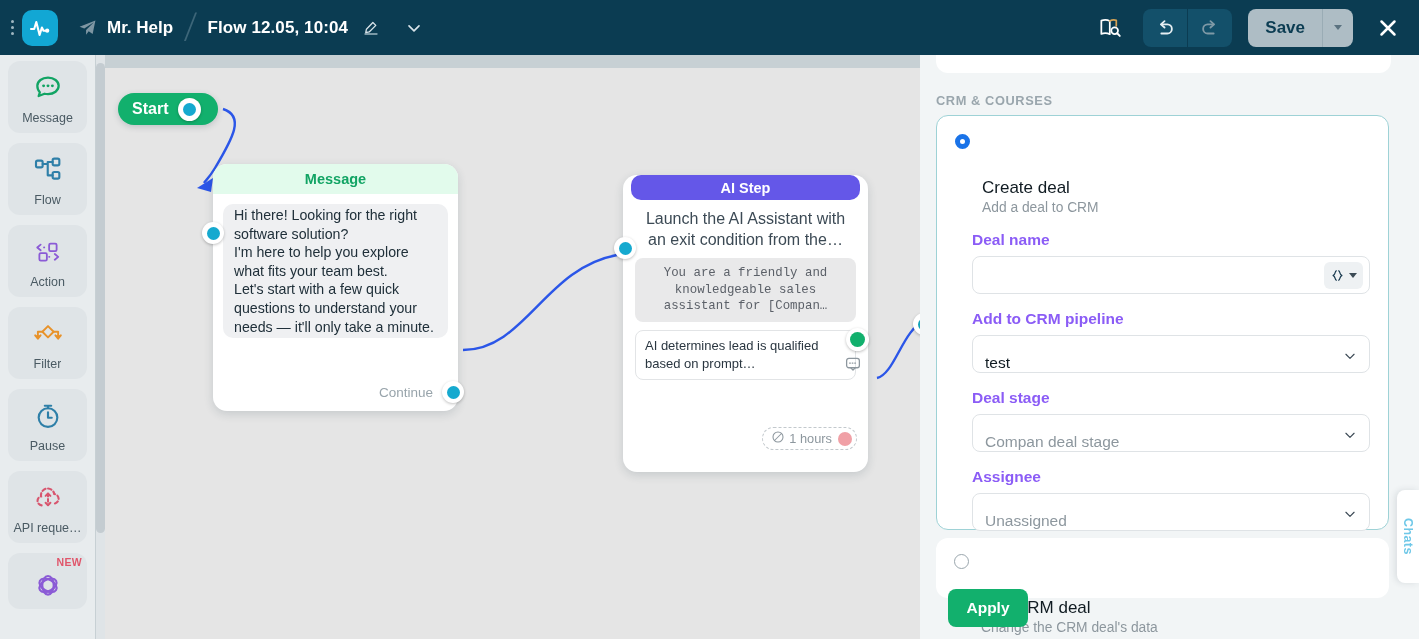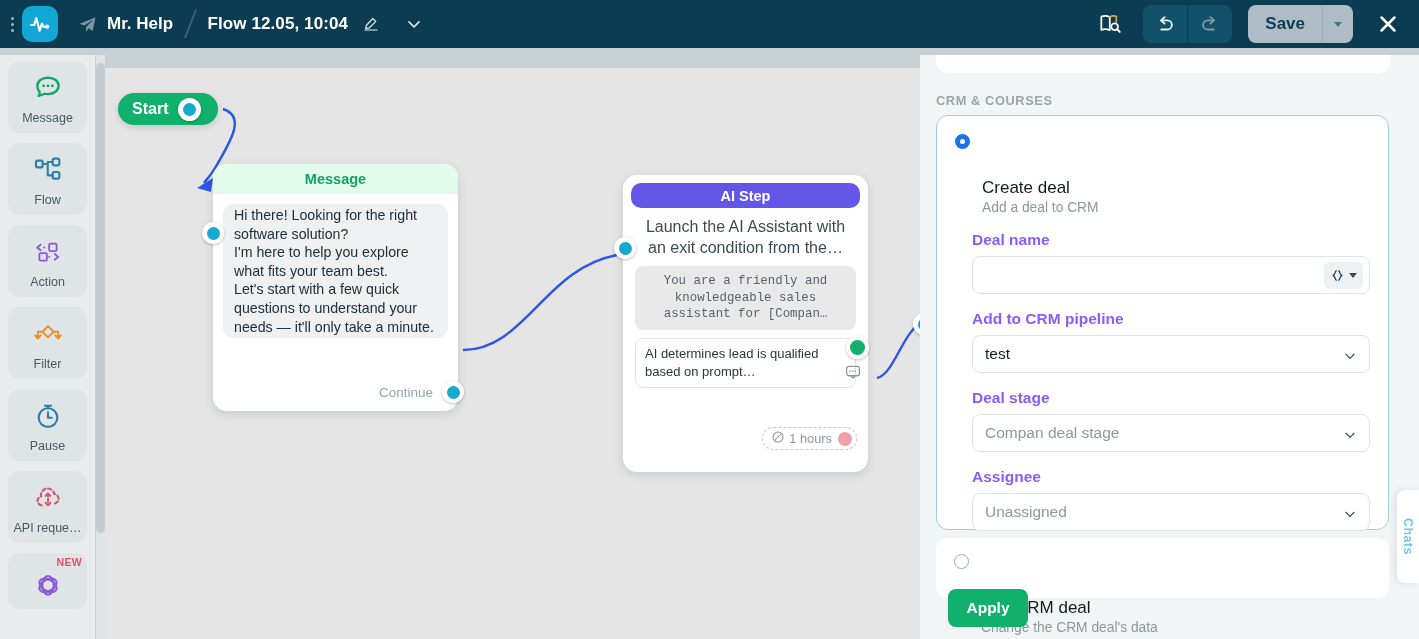--- a/index.html
+++ b/index.html
@@ -3,21 +3,21 @@
 <meta charset="utf-8">
 <style>
   html,body{margin:0;padding:0;}
   body{
     width:1419px;height:639px;overflow:hidden;
     font-family:"Liberation Sans",sans-serif;
     background:#c7d0d4;position:relative;
   }
   
   #topbar{
-    position:absolute;left:0;top:0;width:1419px;height:48px;
+    position:absolute;left:0;top:0;width:1419px;height:55px;
     background:#0b3c52;display:flex;align-items:center;
   }
   .dots-handle{width:14px;margin-left:5px;display:flex;flex-direction:column;
     align-items:center;gap:3px;}
   .dots-handle i{width:3px;height:3px;border-radius:50%;background:#9fb6c1;display:block;}
   .logo{width:36px;height:36px;border-radius:10px;background:#12a7d4;
     margin-left:3px;display:flex;align-items:center;justify-content:center;}
   .crumb{display:flex;align-items:center;color:#ffffff;font-size:17px;font-weight:bold;}
   .tg-icon{margin-left:20px;margin-right:10px;display:flex;align-items:center;}
   .crumb-sep{color:#3d6679;font-size:26px;font-weight:300;margin:0 14px 0 16px;
@@ -81,21 +81,21 @@
   #msgNode .node-head{background:#e2fbec;color:#12a464;}
   .msg-body{margin:10px 10px 0 10px;background:#eff0f2;border-radius:10px;
     padding:2px 11px;font-size:14.2px;line-height:18.6px;color:#20303a;
     white-space:pre-line;}
   .continue-row{position:absolute;right:10px;bottom:8px;display:flex;
     align-items:center;color:#98a4ab;font-size:13.5px;}
 
   
   #aiNode{left:518px;top:107px;width:245px;height:297px;}
   #aiNode .node-head{background:#6457e8;color:#fff;border-radius:10px;
-    margin:8px 8px 0 8px;height:25px;font-size:14.5px;}
+    margin:0 8px 0 8px;height:25px;font-size:14.5px;}
   .ai-title{font-size:16px;color:#3c4a55;text-align:center;line-height:21px;
     padding:8px 12px 0 12px;}
   .ai-prompt{margin:8px 12px 0 12px;background:#e9e9ea;border-radius:8px;
     padding:7px 8px;font-family:"Liberation Mono",monospace;font-size:12.4px;
     line-height:16.5px;color:#5b6068;text-align:center;}
   .ai-exit{margin:8px 12px 0 12px;border:1px solid #e2e4e6;border-radius:8px;
     padding:6px 30px 6px 9px;font-size:13px;line-height:18px;color:#2a3640;
     position:relative;min-height:36px;}
   .exit-dot{position:absolute;right:-14px;top:-3px;width:23px;height:23px;
     border-radius:50%;background:#fff;display:flex;align-items:center;
@@ -122,21 +122,21 @@
   .radio-row{display:flex;align-items:flex-start;padding:14px 0 0 18px;}
   .radio{width:15px;height:15px;border-radius:50%;border:1.6px solid #9aa6ad;
     box-sizing:border-box;margin-top:4px;flex:none;}
   .radio.on{border:5px solid #1a73e8;background:#fff;}
   .radio-txts{margin-left:12px;}
   .radio-title{font-size:17px;color:#101b22;margin-top:48px;}
   .radio-sub{font-size:13.8px;color:#8d979e;margin-top:2px;}
   .field-label{margin:16px 0 7px 35px;font-size:15.5px;font-weight:bold;color:#8b5cf6;}
   .inp{margin-left:35px;width:398px;height:38px;background:#fff;
     border:1.4px solid #dfe3e6;border-radius:8px;box-sizing:border-box;
-    display:flex;align-items:center;padding:0 12px;font-size:15.5px;color:#101b22;
+    display:flex;align-items:flex-end;padding:0 12px;font-size:15.5px;color:#101b22;
     position:relative;}
   .inp.ph{color:#8d979e;}
   .var-btn{position:absolute;right:6px;top:5px;height:27px;padding:0 6px;
     background:#eef1f3;border-radius:6px;display:flex;align-items:center;gap:4px;
     cursor:pointer;}
   .caret{width:0;height:0;border-left:4.5px solid transparent;
     border-right:4.5px solid transparent;border-top:5.5px solid #3c4a55;}
   .chev{position:absolute;right:12px;top:13px;}
   #applyBtn{position:absolute;left:28px;bottom:12px;width:80px;height:38px;
     background:#12b06d;border-radius:8px;color:#fff;font-size:15.5px;font-weight:bold;

